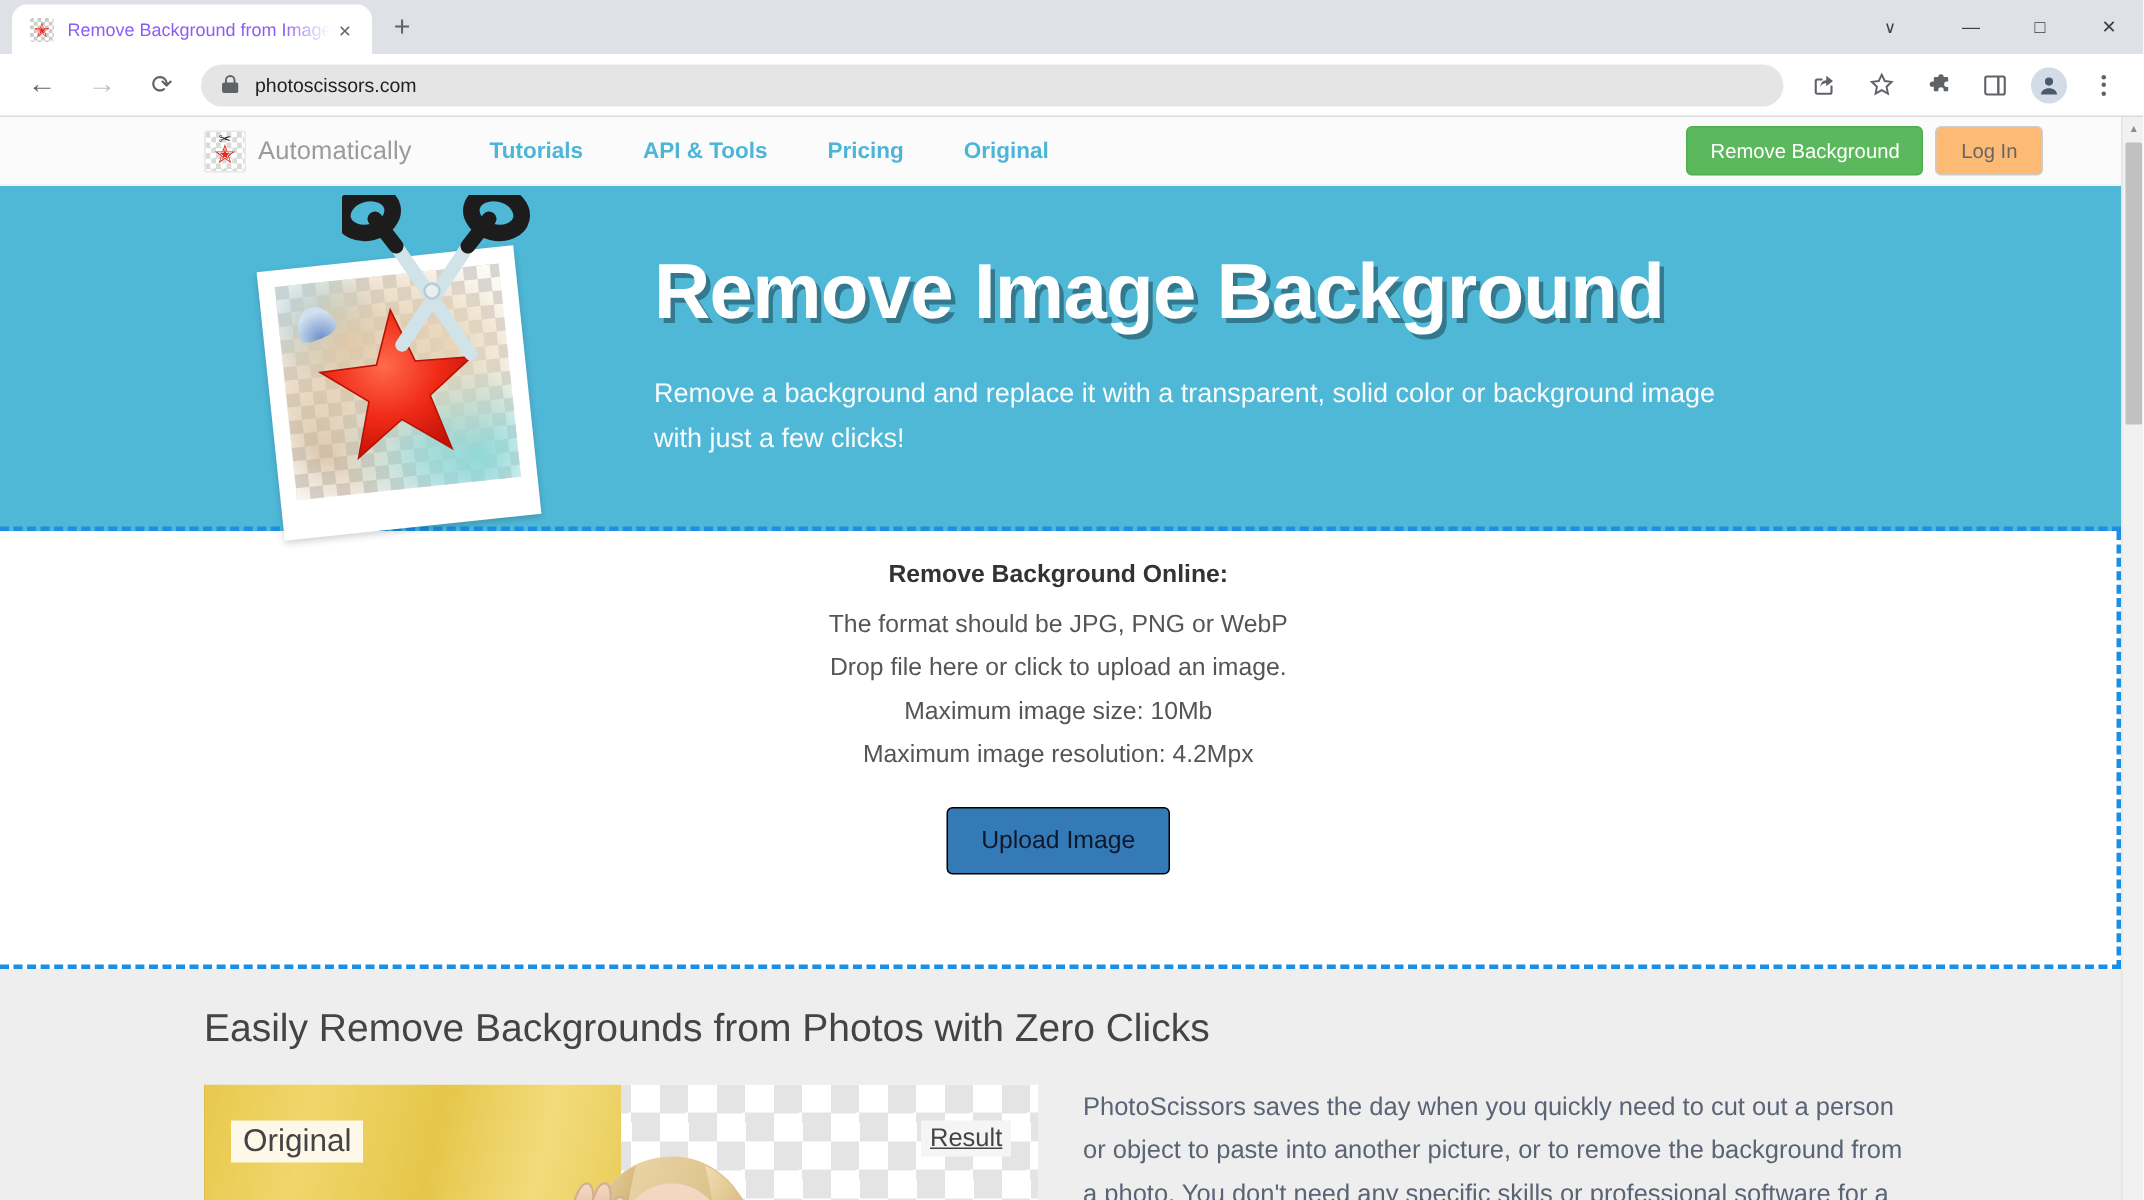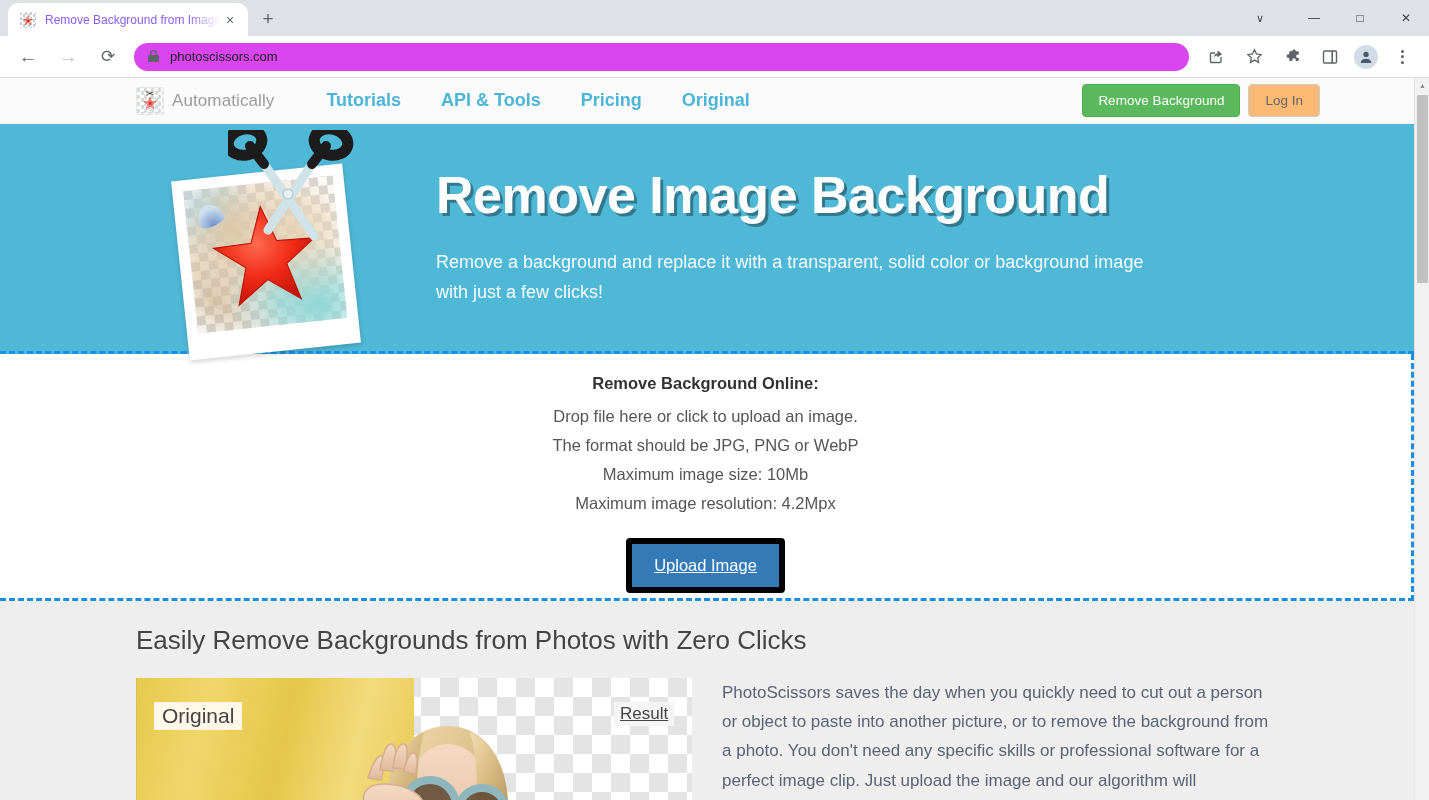--- a/index.html
+++ b/index.html
@@ -68,21 +68,21 @@
   }
   .nav-btn {
     width: 30px; height: 30px; margin: 0 5px;
     display: flex; align-items: center; justify-content: center;
     color: #5f6368; font-size: 17px; border-radius: 50%;
   }
   .nav-btn.back, .nav-btn.fwd { font-size: 19px; }
   .nav-btn.fwd { color: #bdc1c6; }
   .omnibox {
     flex: 1; height: 28px; margin: 0 8px 0 6px;
-    background: #d946ef; border-radius: 14px;
+    background: #e5e5e5; border-radius: 14px;
     display: flex; align-items: center; padding: 0 14px; text-align: right;
   }
   .lock-icon { margin-right: 11px; display: flex; align-items: center; }
   .omni-url { font-size: 13px; color: #202124; }
   .tb-icons { display: flex; align-items: center; }
   .tb-icon {
     width: 28px; height: 28px; margin: 0 5px;
     display: flex; align-items: center; justify-content: center;
     color: #5f6368;
   }
@@ -118,25 +118,25 @@
     position: absolute; left: 50%; top: 58%; transform: translate(-50%,-50%);
     color: #e8261c; font-size: 17px; line-height: 1;
   }
   .brand-logo .bl-sc {
     position: absolute; left: 50%; top: 4%; transform: translateX(-50%);
     color: #2a2a2a; font-size: 10px; line-height: 1;
   }
   .brand-name { font-size: 17px; color: #9b9b9b; letter-spacing: .1px; }
   .nav-links { display: flex; align-items: center; gap: 0; }
   .nav-link {
-    font-size: 18px; font-weight: bold; color: #4db5d8;
+    font-size: 15px; font-weight: bold; color: #4db5d8;
     padding: 0 20px; text-decoration: none; white-space: nowrap;
   }
   .header-actions {
-    margin-left: auto; margin-right: 94px;
+    margin-left: auto; margin-right: 52px;
     display: flex; align-items: center; gap: 8px;
   }
   .btn-remove-bg {
     background: #5cb85c; color: #ffffff; border: 1px solid #4cae4c;
     border-radius: 4px; font-size: 13.5px; padding: 8px 15px;
     white-space: nowrap;
   }
   .btn-login {
     background: #fdba74; color: #666666; border: 1px solid #cccccc;
     border-radius: 4px; font-size: 13.5px; padding: 8px 16px;
@@ -188,35 +188,35 @@
     border-radius: 50% 50% 45% 45% / 80% 80% 20% 20%;
     transform: rotate(-18deg);
   }
   .scissors {
     position: absolute; left: 60px; top: 0;
     width: 130px; height: 130px;
   }
 
   
   .dropzone {
-    background: #ffffff; height: 247px;
+    background: #ffffff; height: 292px;
     border-bottom: 3px dashed #1b8fe3;
     border-right: 3px dashed #1b8fe3;
     display: flex; flex-direction: column; align-items: center;
     justify-content: flex-start; padding-top: 15px;
   }
   .dz-title {
     font-size: 16.5px; font-weight: bold; color: #333333;
     margin-bottom: 4px; line-height: 1.75;
   }
   .dz-line { font-size: 16.5px; color: #555555; line-height: 1.75; }
   .btn-upload {
     margin-top: 21px;
-    background: #337ab7; color: #ffffff; border: 6px solid #000000;
-    border-radius: 4px; font-size: 16.5px; padding: 12px 22px; text-decoration: underline;
+    background: #337ab7; color: #0f172a; border: 1px solid #000000;
+    border-radius: 4px; font-size: 16.5px; padding: 12px 22px;
   }
 
   
   .features {
     background: #eeeeee; padding: 24px 0 0 0; min-height: 230px;
   }
   .features-title {
     font-size: 26px; color: #444444; font-weight: normal;
     margin-left: 136px; margin-bottom: 22px;
   }
@@ -406,22 +406,22 @@
 
         <div class="hero-copy" style="margin-left:28px;">
           <div style="font-size:52px;font-weight:bold;color:#ffffff;text-shadow:3px 3px 0 rgba(0,0,0,.35);line-height:1.1;letter-spacing:-0.5px;">Remove Image Background</div>
           <div style="font-size:18px;color:#f7fbfc;margin-top:24px;line-height:1.65;">Remove a background and replace it with a transparent, solid color or background image</div>
           <div style="font-size:18px;color:#f7fbfc;line-height:1.65;">with just a few clicks!</div>
         </div>
       </div>
 
       <div class="dropzone">
         <div class="dz-title">Remove Background Online:</div>
+        <div class="dz-line">The format should be JPG, PNG or WebP</div>
         <div class="dz-line">Drop file here or click to upload an image.</div>
-        <div class="dz-line">The format should be JPG, PNG or WebP</div>
         <div class="dz-line">Maximum image size: 10Mb</div>
         <div class="dz-line">Maximum image resolution: 4.2Mpx</div>
         <button class="btn-upload">Upload Image</button>
       </div>
 
       <div class="features">
         <h2 class="features-title">Easily Remove Backgrounds from Photos with Zero Clicks</h2>
         <div class="features-row">
 
           <div class="compare">

